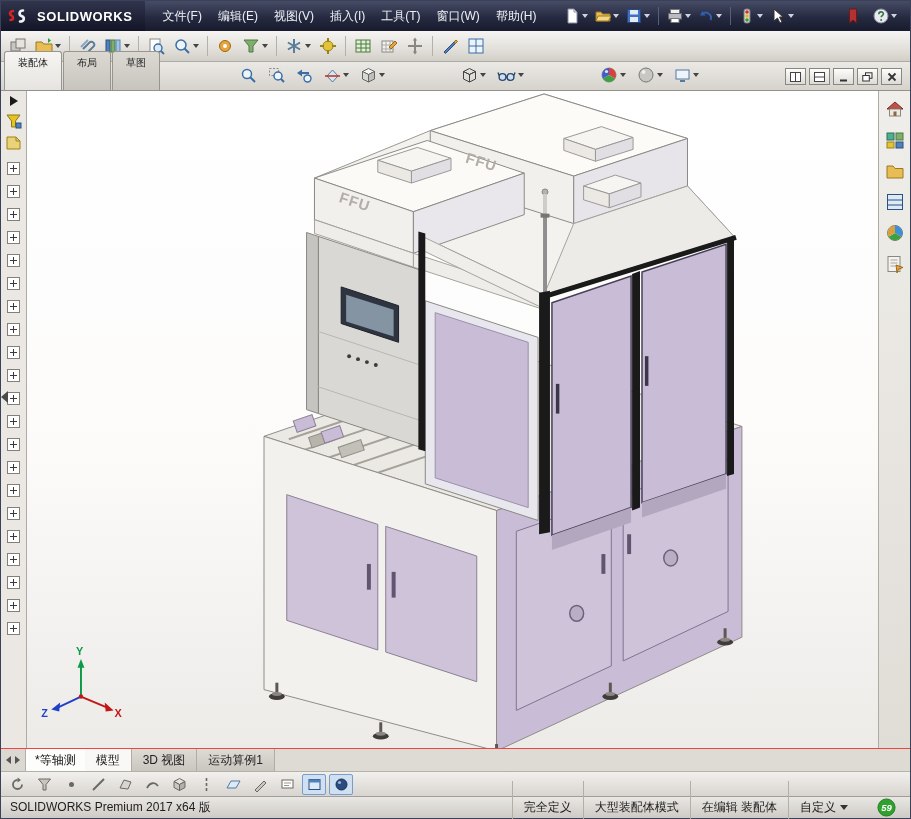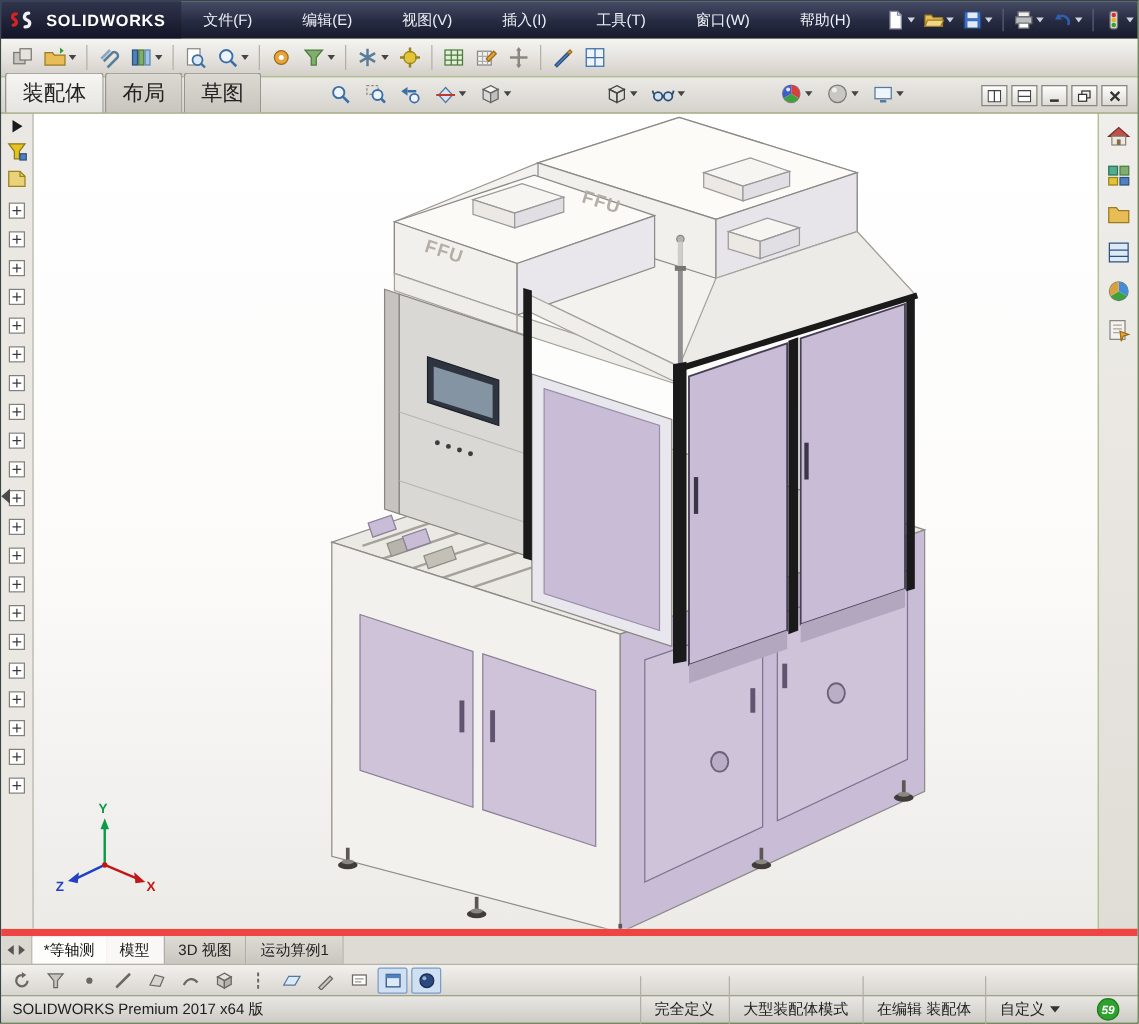--- a/index.html
+++ b/index.html
@@ -3,37 +3,37 @@
 <meta charset="utf-8">
 <style>
   html,body{margin:0;padding:0;background:#c8c5c0;}
   body{width:911px;height:819px;font-family:"Liberation Sans","DejaVu Sans",sans-serif;font-size:12px;overflow:hidden;}
   .app{width:911px;height:819px;display:flex;flex-direction:column;box-sizing:border-box;border:1px solid #3c415a;background:#bef264;}
 
   
   .titlebar{height:30px;flex:none;display:flex;align-items:center;background:linear-gradient(180deg,#474c66 0%,#262a41 55%,#181b2d 100%);color:#f2f3f7;}
   .logo{display:flex;align-items:center;gap:4px;padding:0 12px 0 6px;height:100%;background:linear-gradient(180deg,#31354d,#121426);}
   .logo-text{font-weight:bold;font-size:13px;letter-spacing:.6px;color:#fff;}
-  .menubar{display:flex;margin-left:10px;gap:24px;}
+  .menubar{display:flex;margin-left:10px;}
   .menu{padding:4px 8px;font-size:12px;color:#eef0f6;cursor:default;white-space:nowrap;}
   .qat{display:flex;align-items:center;margin-left:16px;gap:1px;}
   .tool-btn{display:flex;align-items:center;padding:2px 3px;border-radius:2px;}
   .caret{width:0;height:0;border-left:3px solid transparent;border-right:3px solid transparent;border-top:4px solid #cfd3de;margin-left:2px;}
   .caret.dark{border-top-color:#444;}
   .vsep{width:1px;height:18px;background:#5a5f78;margin:0 4px;}
   .titlebar-right{margin-left:auto;display:flex;align-items:center;gap:8px;padding-right:10px;}
 
   
   .toolbar2{height:30px;flex:none;display:flex;align-items:center;gap:2px;padding:0 5px;background:linear-gradient(180deg,#f5f4f2 0%,#e3e0db 60%,#d2cfc9 100%);border-bottom:1px solid #aeaba5;}
   .toolbar2 .sep{width:1px;height:20px;background:#b4b1ab;margin:0 3px;}
 
   
   .row3{height:28px;flex:none;display:flex;align-items:flex-end;background:linear-gradient(180deg,#ebe9e5,#d6d3cd);border-bottom:1px solid #94918b;}
   .cm-tabs{display:flex;align-items:flex-end;padding-left:3px;}
-  .cm-tab{padding:4px 13px 4px;margin-right:1px;font-size:17px;color:#222;border:1px solid #98958f;border-bottom:none;border-radius:3px 3px 0 0;background:linear-gradient(180deg,#dcd9d3,#c8c5bf);}
+  .cm-tab{padding:4px 13px 20px;margin-right:1px;font-size:10px;color:#222;border:1px solid #98958f;border-bottom:none;border-radius:3px 3px 0 0;background:linear-gradient(180deg,#dcd9d3,#c8c5bf);}
   .cm-tab.active{background:linear-gradient(180deg,#f6f5f3,#e6e4e0);}
   .hud{flex:1;display:flex;align-items:center;justify-content:center;gap:5px;padding-bottom:4px;}
   .hud-gap{width:60px;}
   .win-controls{display:flex;align-items:center;gap:3px;padding:0 8px 5px;}
   .win-btn{width:19px;height:15px;border:1px solid #8a8781;background:linear-gradient(#fdfdfc,#dddbd6);display:flex;align-items:center;justify-content:center;}
 
   
   .main{flex:1;display:flex;min-height:0;}
   .left-strip{width:25px;flex:none;background:#ebe8e3;border-right:1px solid #aeaba5;display:flex;flex-direction:column;align-items:center;padding-top:5px;position:relative;}
   .flyout{width:0;height:0;border-top:5px solid transparent;border-bottom:5px solid transparent;border-left:8px solid #1a1a1a;margin-bottom:7px;}
@@ -43,21 +43,21 @@
   .plus::after{top:2px;bottom:2px;left:5px;width:1px;}
   .splitter-left{position:absolute;left:0;top:300px;width:0;height:0;border-top:6px solid transparent;border-bottom:6px solid transparent;border-right:7px solid #4a4a4a;}
 
   .viewport{flex:1;position:relative;background:linear-gradient(180deg,#ffffff 0%,#fcfbfa 55%,#edebe8 100%);overflow:hidden;}
   .model{position:absolute;left:0;top:0;width:100%;height:100%;}
 
   .right-strip{width:31px;flex:none;background:linear-gradient(180deg,#f0eeea,#e0ddd7);border-left:1px solid #aeaba5;display:flex;flex-direction:column;align-items:center;gap:9px;padding-top:7px;}
   .task-icon{width:22px;height:22px;display:flex;align-items:center;justify-content:center;}
 
   
-  .tabs-band{height:22px;flex:none;display:flex;align-items:stretch;background:#e6e3de;border-top:6px solid #ef4444;}
+  .tabs-band{height:22px;flex:none;display:flex;align-items:stretch;background:#e6e3de;border-top:1px solid #ef4444;}
   .tab-scroll{display:flex;align-items:center;gap:4px;padding:0 5px;background:#dbd8d2;border-right:1px solid #b4b1ab;}
   .tri{width:0;height:0;border-top:4px solid transparent;border-bottom:4px solid transparent;}
   .tri.left{border-right:5px solid #555;}
   .tri.right{border-left:5px solid #555;}
   .view-label{display:flex;align-items:center;padding:0 9px;background:#fdfdfc;color:#111;font-size:12px;white-space:nowrap;}
   .doc-tabs{display:flex;align-items:stretch;}
   .doc-tab{display:flex;align-items:center;padding:0 11px;font-size:12px;color:#222;background:linear-gradient(180deg,#dedbd5,#c9c6c0);border-right:1px solid #b0ada7;white-space:nowrap;}
   .doc-tab.active{background:#f9f8f6;font-family:Liberation Mono, monospace;}
   .tabs-filler{flex:1;background:#dedbd5;}
 

